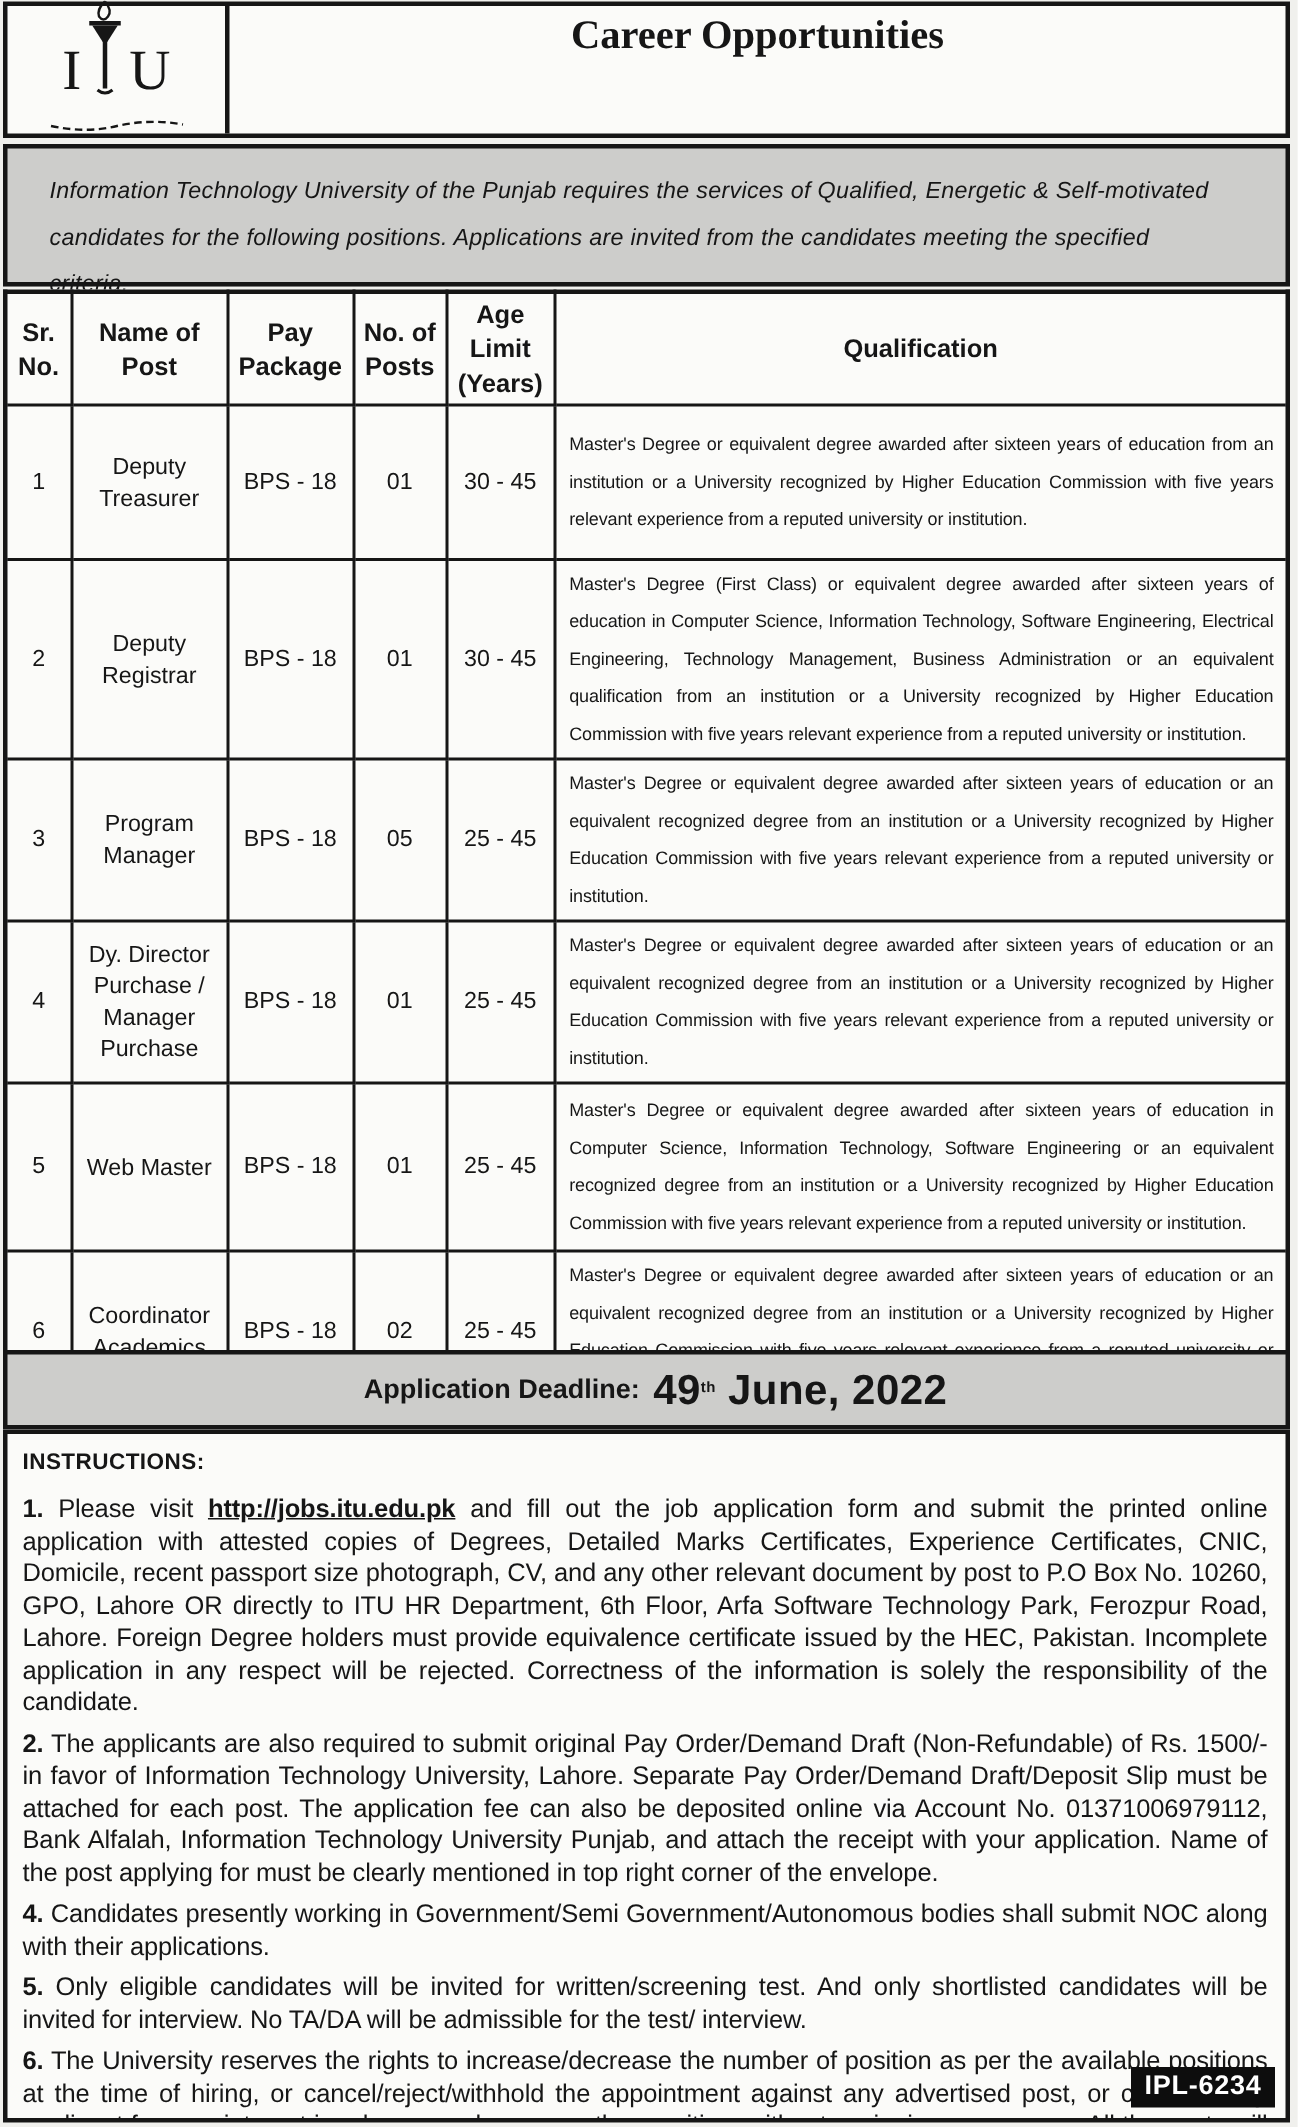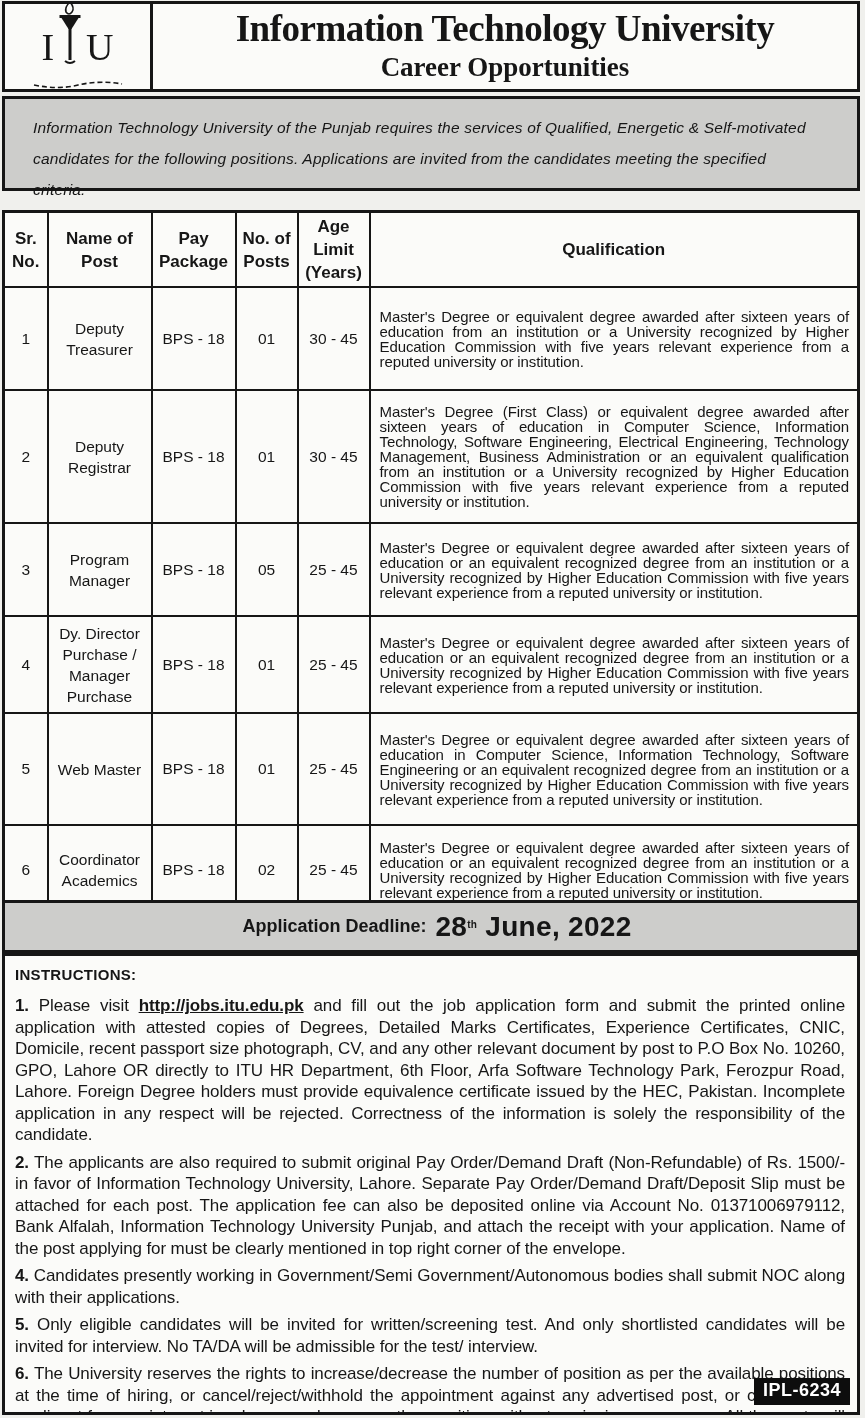--- a/index.html
+++ b/index.html
@@ -35,37 +35,37 @@
   
   .intro-banner{
     position:absolute;left:2px;top:96px;width:858px;height:95px;
     border:3px solid var(--ink);background:var(--banner-gray);
     font-style:italic;font-size:15.5px;line-height:31px;
     padding:13px 40px 0 28px;letter-spacing:0.2px;
   }
 
   
   .job-table{
-    position:absolute;left:2px;top:210px;width:858px;
+    position:absolute;left:2px;top:193px;width:858px;
     border-collapse:collapse;table-layout:fixed;background:var(--paper);
     border:3px solid var(--ink);
   }
   .job-table th,.job-table td{border:2px solid var(--ink);vertical-align:middle;padding:2px 4px;}
   .job-table thead tr{height:74px;}
   .job-table tbody tr:nth-child(1){height:103px;}
   .job-table tbody tr:nth-child(2){height:133px;}
   .job-table tbody tr:nth-child(3){height:93px;}
   .job-table tbody tr:nth-child(4){height:97px;}
   .job-table tbody tr:nth-child(5){height:112px;}
   .job-table tbody tr:nth-child(6){height:90px;}
   .job-table th{font-size:17px;line-height:23px;font-weight:bold;text-align:center;}
   td.c-sr,td.c-pay,td.c-posts,td.c-age{font-size:15.5px;text-align:center;}
   td.c-post{font-size:15.5px;line-height:21px;text-align:center;}
   td.c-qual{
-    font-size:15px;line-height:15px;letter-spacing:-0.1px;
+    font-size:12px;line-height:25px;letter-spacing:-0.1px;
     text-align:justify;padding:3px 8px 3px 9px;
   }
 
   
   .deadline-bar{
     position:absolute;left:2px;top:900px;width:858px;height:53px;
     border:3px solid var(--ink);background:var(--banner-gray);
     display:flex;align-items:center;justify-content:center;gap:9px;
   }
   .deadline-label{font-weight:bold;font-size:18px;margin-left:12px;}
@@ -110,21 +110,20 @@
           <span class="logo-letter">U</span>
         </div>
         <span>
           <svg width="96" height="12" viewBox="0 0 96 12" fill="none" stroke="#161616">
             <path d="M4 7 Q28 12 48 7 Q70 2 92 6" stroke-width="1.6" stroke-dasharray="5 3" fill="none"></path>
           </svg>
         </span>
       </div>
     </div>
     <div class="title-cell">
-      <div class="main-title">Information Technology University</div>
       <div class="subtitle">Career Opportunities</div>
     </div>
   </div>
 
   <div class="intro-banner">
     <span>Information Technology University of the Punjab requires the services of Qualified, Energetic &amp; Self-motivated candidates for the following positions. Applications are invited from the candidates meeting the specified criteria.</span>
   </div>
 
   <table class="job-table">
     <colgroup>
@@ -192,21 +191,21 @@
         <td class="c-pay">BPS - 18</td>
         <td class="c-posts">02</td>
         <td class="c-age">25 - 45</td>
         <td class="c-qual">Master's Degree or equivalent degree awarded after sixteen years of education or an equivalent recognized degree from an institution or a University recognized by Higher Education Commission with five years relevant experience from a reputed university or institution.</td>
       </tr>
     </tbody>
   </table>
 
   <div class="deadline-bar">
     <span class="deadline-label">Application Deadline:</span>
-    <span class="deadline-date"><span>28</span><sup>th</sup><span> June, 2022</span></span>
+    <span class="deadline-date"><span>49</span><sup>th</sup><span> June, 2022</span></span>
   </div>
 
   <div class="instructions-box">
     <div class="inst-heading">INSTRUCTIONS:</div>
 
     <p class="inst"><b class="inum">1.</b><span> Please visit </span><a class="doclink">http://jobs.itu.edu.pk</a><span> and fill out the job application form and submit the printed online application with attested copies of Degrees, Detailed Marks Certificates, Experience Certificates, CNIC, Domicile, recent passport size photograph, CV, and any other relevant document by post to P.O Box No. 10260, GPO, Lahore OR directly to ITU HR Department, 6th Floor, Arfa Software Technology Park, Ferozpur Road, Lahore. Foreign Degree holders must provide equivalence certificate issued by the HEC, Pakistan. Incomplete application in any respect will be rejected. Correctness of the information is solely the responsibility of the candidate.</span></p>
 
     <p class="inst"><b class="inum">2.</b><span> The applicants are also required to submit original Pay Order/Demand Draft (Non-Refundable) of Rs. 1500/- in favor of Information Technology University, Lahore. Separate Pay Order/Demand Draft/Deposit Slip must be attached for each post. The application fee can also be deposited online via Account No. 01371006979112, Bank Alfalah, Information Technology University Punjab, and attach the receipt with your application. Name of the post applying for must be clearly mentioned in top right corner of the envelope.</span></p>
 
 

